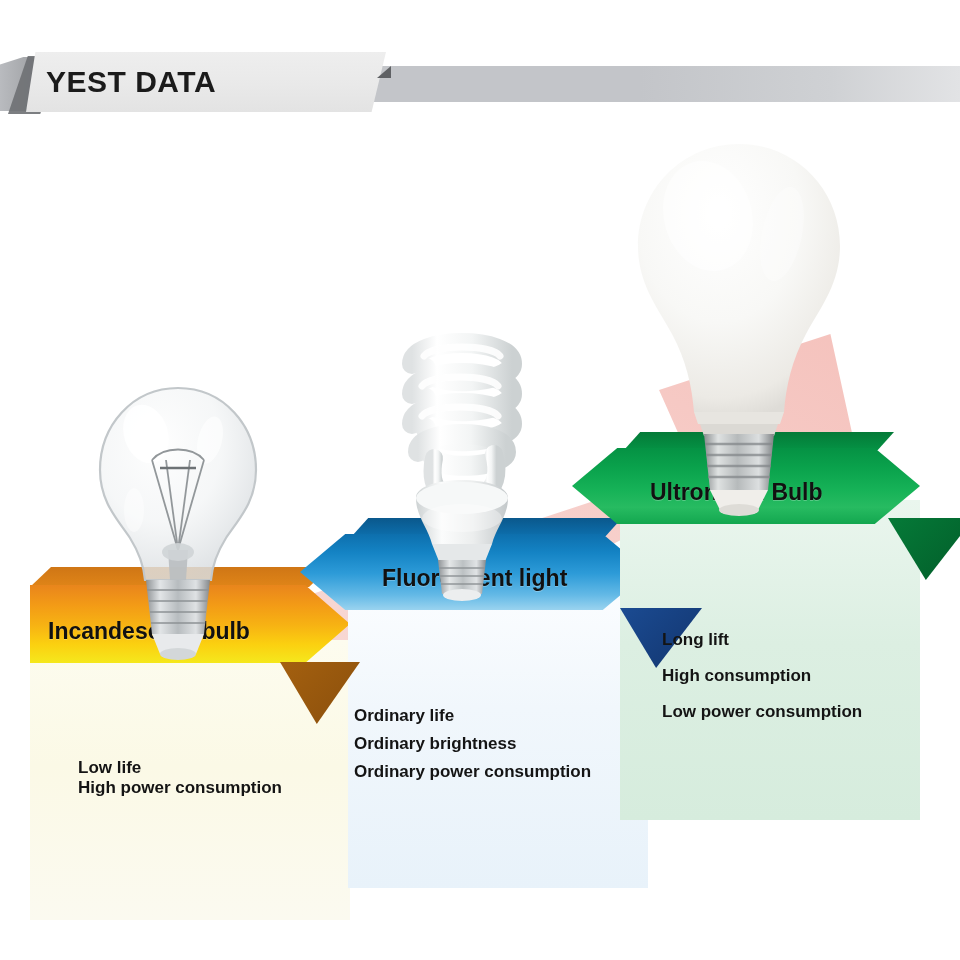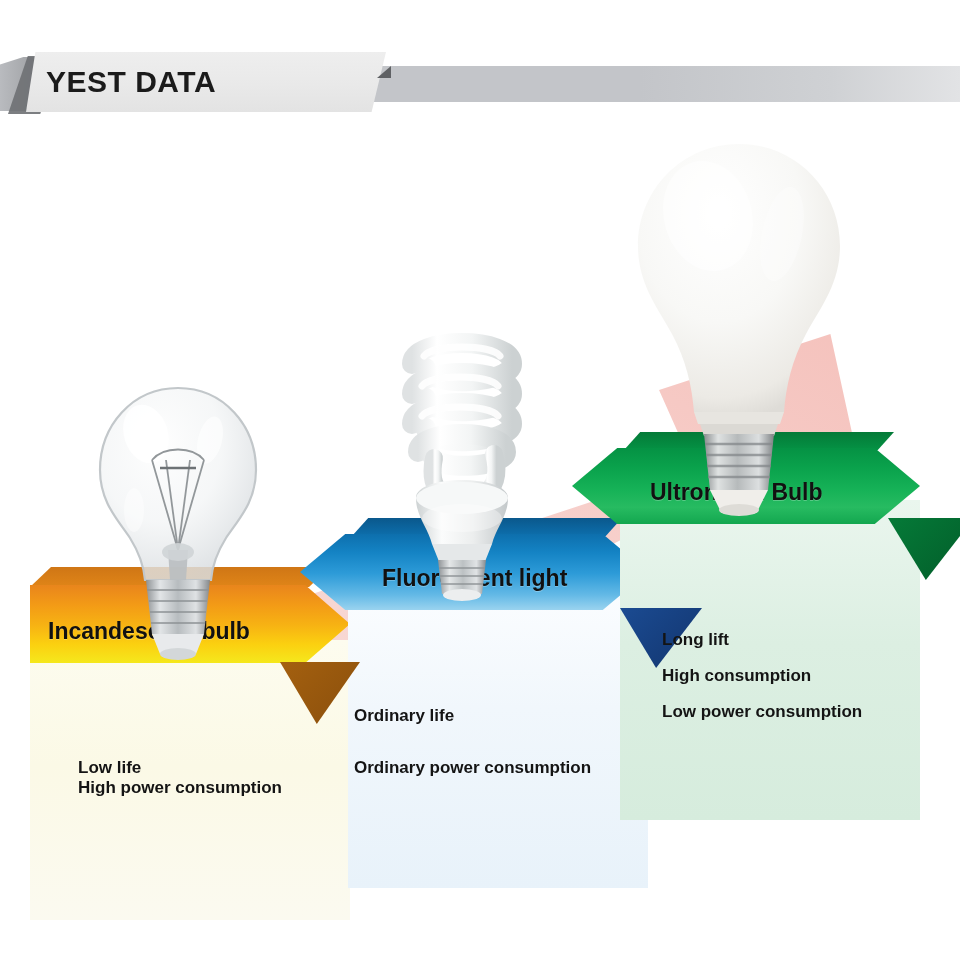--- a/index.html
+++ b/index.html
@@ -124,21 +124,21 @@
     background:linear-gradient(180deg,#0a588c 0%, #0d6fad 100%);
     clip-path: polygon(6% 0, 100% 0, 94% 100%, 0 100%);
   }
   #p2 .ban-shadow{
     position:absolute; left:272px; top:20px; width:82px; height:60px;
     background:linear-gradient(135deg,#1b4b92 0%, #12356e 100%);
     clip-path: polygon(0 0, 100% 0, 44% 100%);
     z-index:1;
   }
   #p2 .banner-label{ font-size:23px; margin-left:82px; margin-top:12px; }
-  #p2 .bullets{ left:6px; top:118px; gap:32px; }
+  #p2 .bullets{ left:6px; top:118px; gap:8px; }
 
   
   #p3 { left:620px; top:500px; width:300px; height:320px; }
   #p3 .panel-body{
     width:300px; height:320px;
     background:linear-gradient(180deg,#eaf6ee 0%, #dcefe2 45%, #d6ecdd 100%);
   }
   #p3 .banner{
     left:-48px; top:-52px; width:348px; height:76px;
   }
@@ -211,20 +211,21 @@
   <div class="panel" id="p2">
     <div class="panel-body"></div>
     <div class="ban-shadow"></div>
     <div class="banner">
       <div class="ban-top"></div>
       <div class="ban-face"></div>
       <div class="banner-label">Fluorescent light</div>
     </div>
     <div class="bullets">
       <div class="bullet">Ordinary life</div>
+      <div class="bullet">Ordinary brightness</div>
       <div class="bullet">Ordinary power consumption</div>
     </div>
   </div>
 
   <div class="panel" id="p3">
     <div class="panel-body"></div>
     <div class="ban-shadow"></div>
     <div class="banner">
       <div class="ban-top"></div>
       <div class="ban-face"></div>

